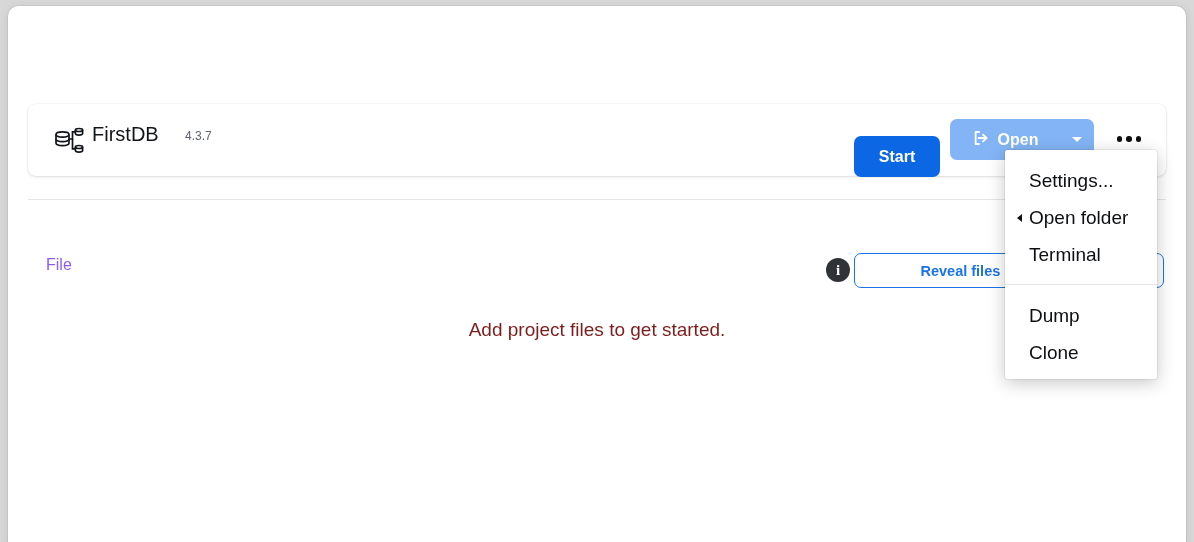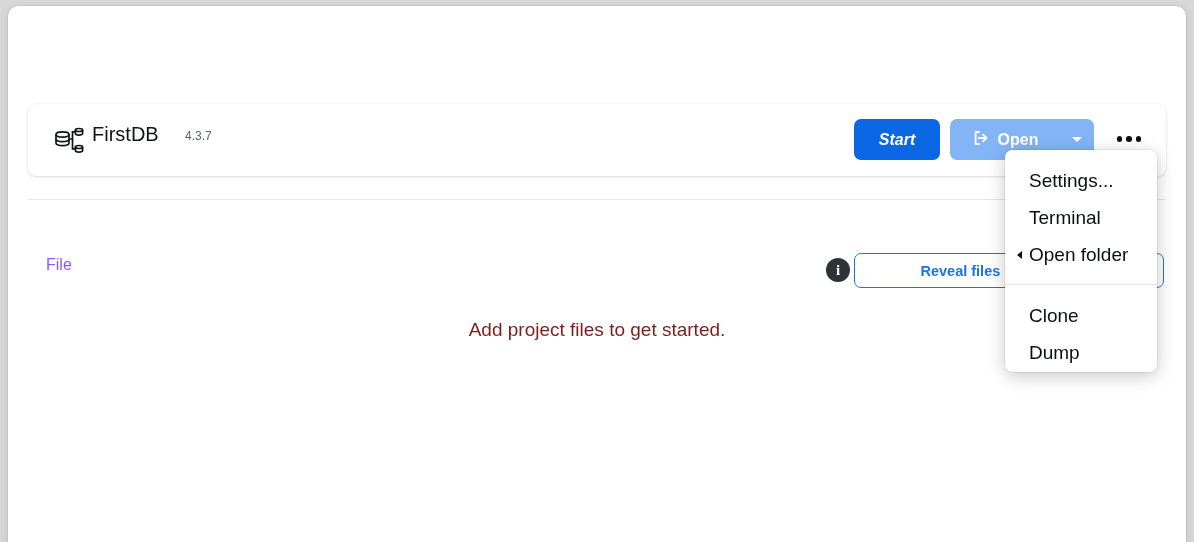--- a/index.html
+++ b/index.html
@@ -81,30 +81,29 @@
   }
   .project-name {
     position: absolute; left: 64px; top: 19px;
     font-size: 20px; color: #121417;
   }
   .project-version {
     position: absolute; left: 157px; top: 25px;
     font-size: 12px; color: #5c6470;
   }
   .start-button {
-    position: absolute; right: 226px; top: 15px;
+    position: absolute; right: 226px; top: 32px;
     width: 86px; height: 41px;
     background: #0b67e3;
     border-radius: 7px;
     border: none;
     color: #ffffff;
     font-size: 16px; font-weight: bold;
     font-family: "Liberation Sans", sans-serif;
     cursor: pointer;
-    font-style: italic;
   }
   .open-button-group {
     position: absolute; right: 72px; top: 15px;
     width: 144px; height: 41px;
     display: flex;
     border-radius: 7px;
     overflow: hidden;
   }
   .open-main {
     flex: 1;
@@ -192,23 +191,23 @@
     text-align: center;
     font-size: 19px; color: #7f1d1d;
   }
 
   
   .context-menu {
     position: absolute;
     left: 997px; top: 144px;
     width: 152px;
     background: #ffffff;
-    border-radius: 7px;
+    border-radius: 2px;
     box-shadow: 0 0 0 0.5px rgba(0,0,0,0.12), 0 4px 18px rgba(0,0,0,0.22);
-    padding: 12px 0 1px 0;
+    padding: 12px 0 8px 0;
     z-index: 50;
   }
   .menu-item {
     position: relative;
     height: 37px;
     display: flex; align-items: center;
     padding-left: 24px;
     font-size: 19px;
     color: #0d0f12;
     cursor: pointer;
@@ -293,30 +292,30 @@
   </div>
 
   <div class="empty-message">Add project files to get started.</div>
 
   <div class="context-menu">
 
     <div class="menu-item">
       <span>Settings...</span>
     </div>
     <div class="menu-item">
-      <span>Terminal</span>
-    </div>
-    <div class="menu-item">
       <span class="submenu-arrow"></span>
       <span>Open folder</span>
     </div>
+    <div class="menu-item">
+      <span>Terminal</span>
+    </div>
 
     <div class="menu-separator"></div>
 
     <div class="menu-item">
+      <span>Dump</span>
+    </div>
+    <div class="menu-item">
       <span>Clone</span>
     </div>
-    <div class="menu-item">
-      <span>Dump</span>
-    </div>
   </div>
 
 </div>
 
 </body></html>

